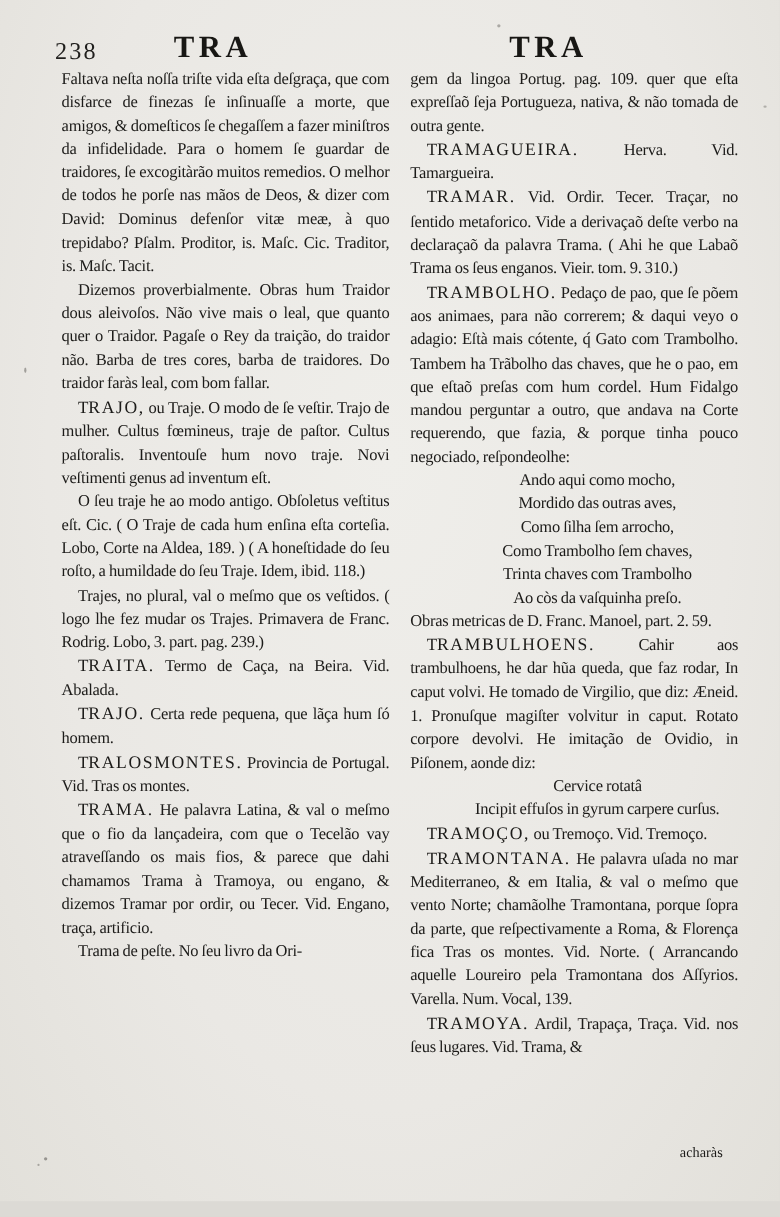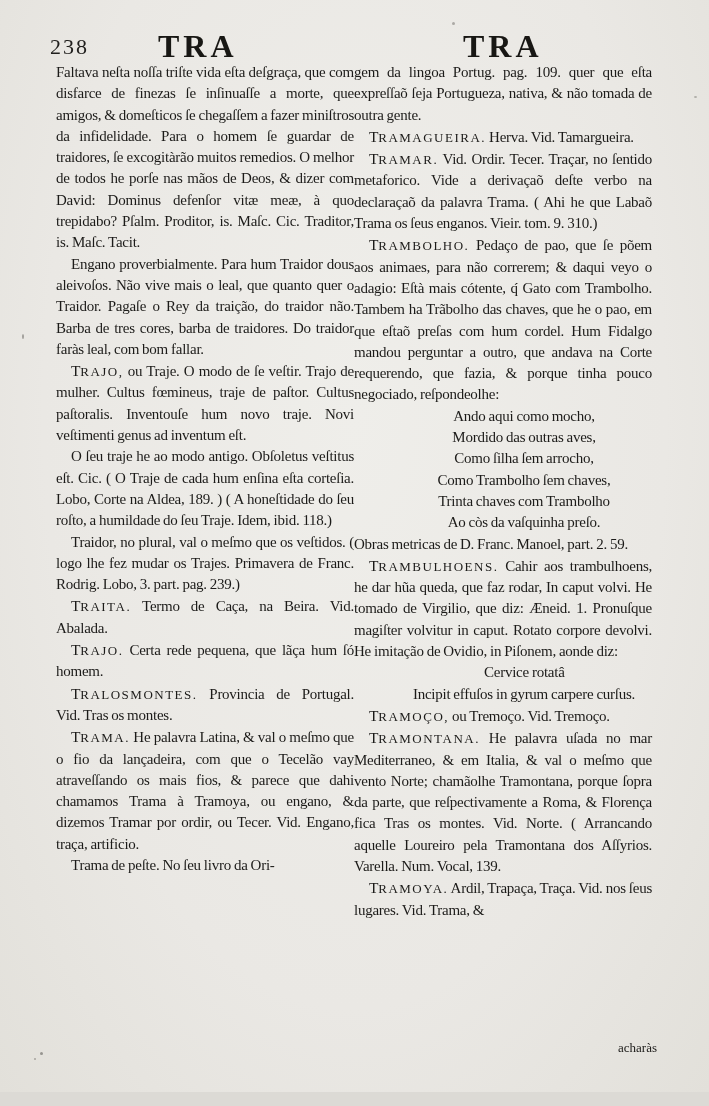--- a/index.html
+++ b/index.html
@@ -13,65 +13,65 @@
     background:radial-gradient(ellipse at 50% 38%, #efeeea 0%, #eae8e4 62%, #e2e0da 100%);
     color:#1c1b19;
   }
   .running-head{position:absolute;top:0;left:0;width:100%;height:64px;}
   .page-num{
     position:absolute;left:50px;top:34px;
     font-size:22px;letter-spacing:2px;color:#201f1d;
   }
   .head-word{
     position:absolute;top:28px;
-    font-size:32px;font-weight:bold;letter-spacing:4px;color:#181714;
+    font-size:28px;font-weight:bold;letter-spacing:4px;color:#181714;
   }
   .head-word.left{left:158px;}
   .head-word.right{left:463px;}
   .columns{
     position:absolute;top:62px;left:56px;width:616px;
-    display:flex;align-items:flex-start;
+    display:flex;gap:19px;align-items:flex-start;
   }
   .col{width:298px;}
   p.para{
     margin:0;font-size:15px;line-height:21.3px;
     text-align:justify;letter-spacing:-0.25px;word-spacing:-0.5px;
     color:#1c1b19;
   }
   p.indent{text-indent:15px;}
   p.flush{text-indent:0;}
   p.verse{margin-left:42px;text-align:center;text-indent:0;}
   p.vdeep{margin-left:130px;text-align:left;text-indent:0;}
   .it{}
   .entry .ecap{font-size:15.5px;}
-  .entry .esc{font-size:13px;letter-spacing:1.5px;}
+  .entry .esc{font-size:16px;letter-spacing:1.5px;}
   .catchword{
     position:absolute;top:1040px;right:52px;
     font-size:13px;color:#1c1b19;
   }
   .speck{position:absolute;background:#4a4843;border-radius:50%;}
 </style>
 </head>
 <body>
 
 <div class="page">
 
   <div class="running-head">
     <span class="page-num">238</span>
     <span class="head-word left">TRA</span>
     <span class="head-word right">TRA</span>
   </div>
 
   <div class="columns">
     <div class="col">
         <p class="para flush"><span class="rn">Faltava neſta noſſa triſte vida eſta deſgraça, que com disfarce de finezas ſe inſinuaſſe a morte, que amigos, &amp; domeſticos ſe chegaſſem a fazer miniſtros da infidelidade. Para o homem ſe guardar de traidores, ſe excogitàrão muitos remedios. O melhor de todos he porſe nas mãos de Deos, &amp; dizer com David: </span><span class="it">Dominus defenſor vitæ meæ, à quo trepidabo? Pſalm. Proditor, is.</span><span class="rn"> Maſc. Cic. </span><span class="it">Traditor, is.</span><span class="rn"> Maſc. Tacit.</span></p>
-        <p class="para indent"><span class="rn">Engano proverbialmente. Para hum </span><span class="it">Traidor</span><span class="rn"> dous aleivoſos. Não vive mais o leal, que quanto quer o </span><span class="it">Traidor.</span><span class="rn"> Pagaſe o Rey da traição, do traidor não. Barba de tres cores, barba de traidores. Do traidor faràs leal, com bom fallar.</span></p>
+        <p class="para indent"><span class="rn">Dizemos proverbialmente. Obras hum </span><span class="it">Traidor</span><span class="rn"> dous aleivoſos. Não vive mais o leal, que quanto quer o </span><span class="it">Traidor.</span><span class="rn"> Pagaſe o Rey da traição, do traidor não. Barba de tres cores, barba de traidores. Do traidor faràs leal, com bom fallar.</span></p>
         <p class="para indent"><span class="entry"><span class="ecap">T</span><span class="esc">RAJO,</span></span><span class="rn"> ou Traje. O modo de ſe veſtir. Trajo de mulher. </span><span class="it">Cultus fœmineus,</span><span class="rn"> traje de paſtor. </span><span class="it">Cultus paſtoralis.</span><span class="rn"> Inventouſe hum novo traje. </span><span class="it">Novi veſtimenti genus ad inventum eſt.</span></p>
         <p class="para indent"><span class="rn">O ſeu traje he ao modo antigo. </span><span class="it">Obſoletus veſtitus eſt. Cic.</span><span class="rn"> ( O </span><span class="it">Traje</span><span class="rn"> de cada hum enſina eſta corteſia. Lobo, Corte na Aldea, 189. ) ( A honeſtidade do ſeu roſto, a humildade do ſeu </span><span class="it">Traje.</span><span class="rn"> Idem, ibid. 118.)</span></p>
-        <p class="para indent"><span class="rn">Traidor, no plural, val o meſmo que os veſtidos. ( logo lhe fez mudar os </span><span class="it">Trajes.</span><span class="rn"> Primavera de Franc. Rodrig. Lobo, 3. part. pag. 239.)</span></p>
+        <p class="para indent"><span class="rn">Trajes, no plural, val o meſmo que os veſtidos. ( logo lhe fez mudar os </span><span class="it">Trajes.</span><span class="rn"> Primavera de Franc. Rodrig. Lobo, 3. part. pag. 239.)</span></p>
         <p class="para indent"><span class="entry"><span class="ecap">T</span><span class="esc">RAITA.</span></span><span class="rn"> Termo de Caça, na Beira. </span><span class="it">Vid.</span><span class="rn"> Abalada.</span></p>
         <p class="para indent"><span class="entry"><span class="ecap">T</span><span class="esc">RAJO.</span></span><span class="rn"> Certa rede pequena, que lãça hum ſó homem.</span></p>
         <p class="para indent"><span class="entry"><span class="ecap">T</span><span class="esc">RALOSMONTES.</span></span><span class="rn"> Provincia de Portugal. </span><span class="it">Vid.</span><span class="rn"> Tras os montes.</span></p>
         <p class="para indent"><span class="entry"><span class="ecap">T</span><span class="esc">RAMA.</span></span><span class="rn"> He palavra Latina, &amp; val o meſmo que o fio da lançadeira, com que o Tecelão vay atraveſſando os mais fios, &amp; parece que dahi chamamos </span><span class="it">Trama</span><span class="rn"> à Tramoya, ou engano, &amp; dizemos </span><span class="it">Tramar por ordir,</span><span class="rn"> ou </span><span class="it">Tecer. Vid.</span><span class="rn"> Engano, traça, artificio.</span></p>
         <p class="para indent"><span class="rn">Trama de peſte. No ſeu livro da Ori-</span></p>
       </div>
     <div class="col">
         <p class="para flush"><span class="rn">gem da lingoa Portug. pag. 109. quer que eſta expreſſaõ ſeja Portugueza, nativa, &amp; não tomada de outra gente.</span></p>
         <p class="para indent"><span class="entry"><span class="ecap">T</span><span class="esc">RAMAGUEIRA.</span></span><span class="rn"> Herva. </span><span class="it">Vid.</span><span class="rn"> Tamargueira.</span></p>
         <p class="para indent"><span class="entry"><span class="ecap">T</span><span class="esc">RAMAR.</span></span><span class="rn"> </span><span class="it">Vid.</span><span class="rn"> Ordir. Tecer. Traçar, no ſentido metaforico. </span><span class="it">Vide</span><span class="rn"> a derivaçaõ deſte verbo na declaraçaõ da palavra </span><span class="it">Trama.</span><span class="rn"> ( Ahi he que Labaõ </span><span class="it">Trama</span><span class="rn"> os ſeus enganos. Vieir. tom. 9. 310.)</span></p>

